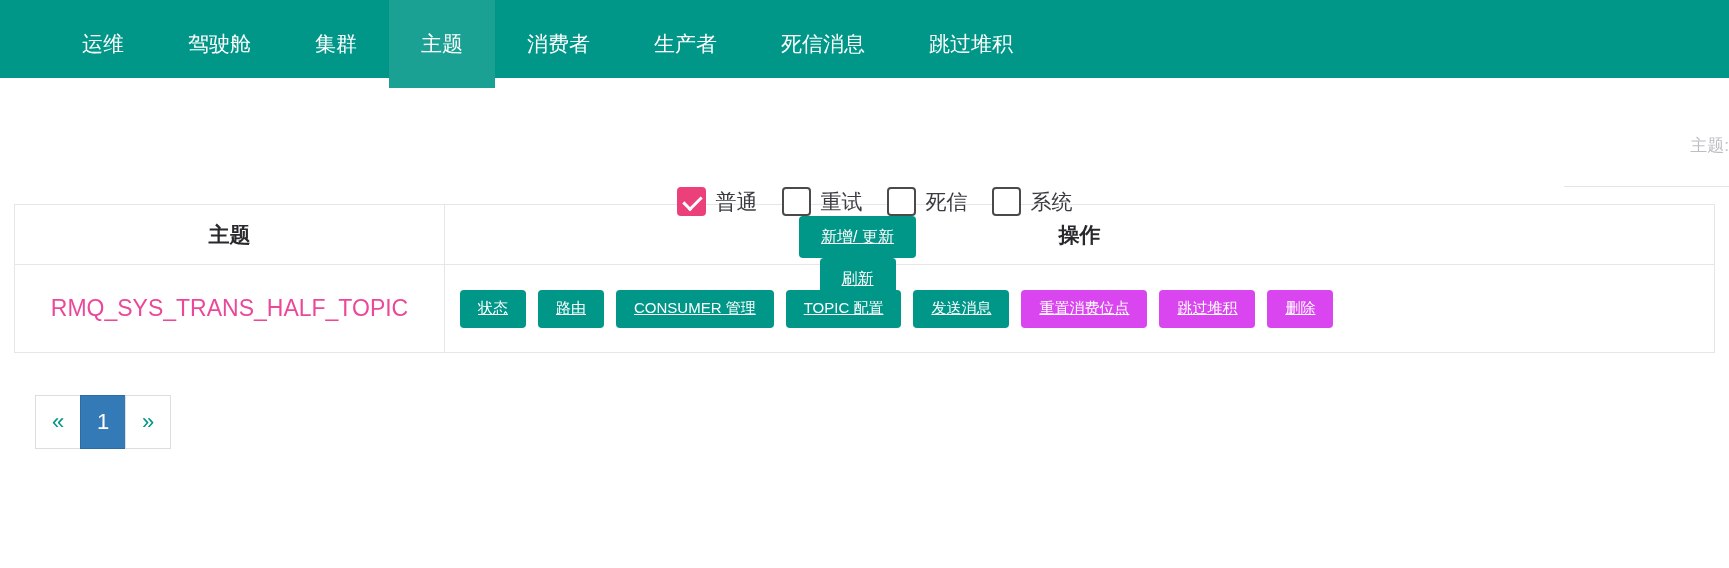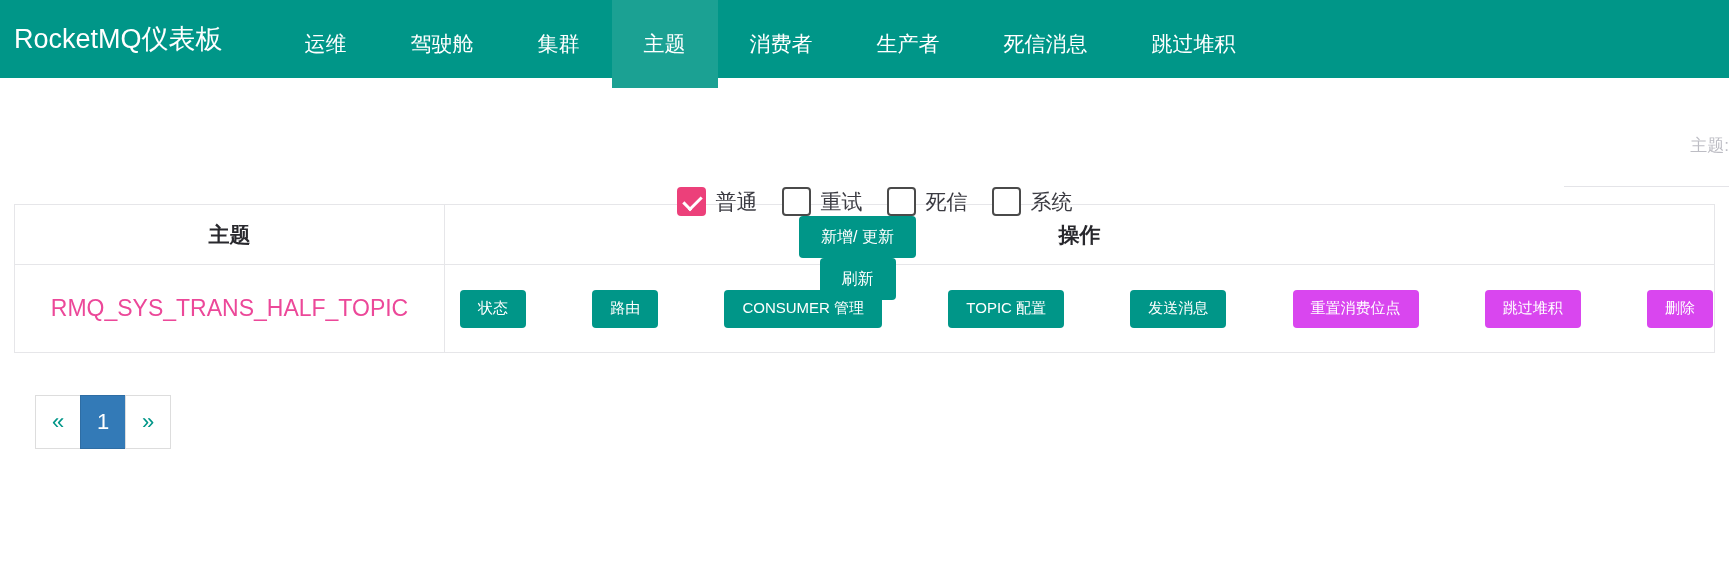--- a/index.html
+++ b/index.html
@@ -128,20 +128,21 @@
   }
   .btn {
     border: none;
     border-radius: 4px;
     color: #ffffff;
     font-size: 15px;
     cursor: pointer;
     font-family: inherit;
     white-space: nowrap;
     padding: 0 16px;
+    text-decoration: underline;
   }
   .btn-teal { background: #009688; }
   .btn-red  { background: #d946ef; }
   .filter-btn {
     height: 42px;
     font-size: 16px;
     margin-right: 14px;
     padding: 0 22px;
   }
 
@@ -171,21 +172,21 @@
   }
   .col-topic { width: 430px; }
   .topic-cell {
     font-size: 23px;
     color: #ec4899;
     font-weight: 400;
   }
   .actions {
     display: flex;
     align-items: center;
-    justify-content: space-between;
+    justify-content: flex-start;
     gap: 12px;
     padding-left: 14px;
   }
   .act-btn {
     height: 38px;
     font-size: 15px;
     padding: 0 18px;
   }
 
   
@@ -209,21 +210,20 @@
   .page-link.active {
     background: #337ab7;
     border-color: #2e6da4;
     color: #ffffff;
   }
 </style>
 </head>
 <body>
 
 <div class="navbar">
-  <div class="navbar-brand">RocketMQ仪表板</div>
   <div class="nav-items">
     <div class="nav-item">运维</div>
     <div class="nav-item">驾驶舱</div>
     <div class="nav-item">集群</div>
     <div class="nav-item active">主题</div>
     <div class="nav-item">消费者</div>
     <div class="nav-item">生产者</div>
     <div class="nav-item">死信消息</div>
     <div class="nav-item">跳过堆积</div>
   </div>

